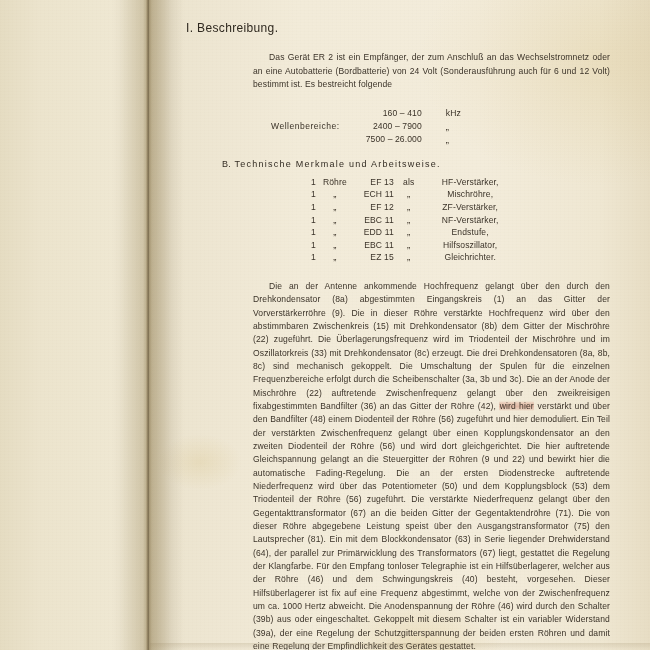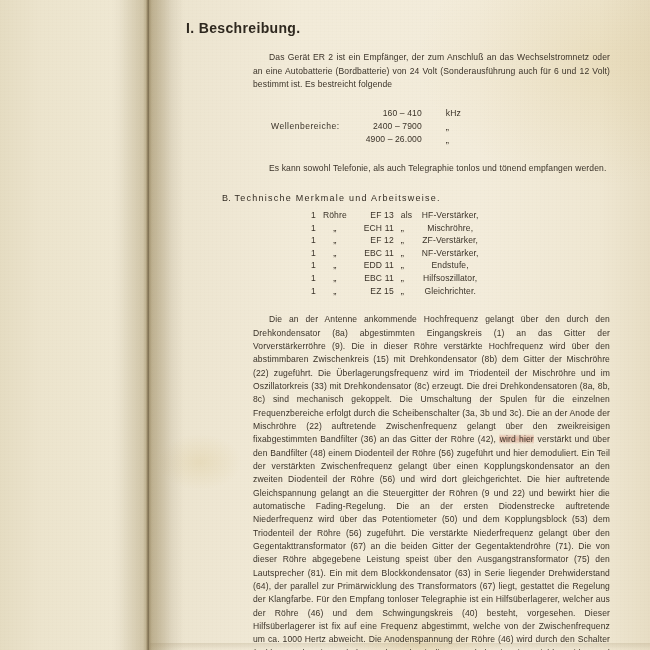--- a/index.html
+++ b/index.html
@@ -96,22 +96,22 @@
     left: 186px;
     top: 22px;
     width: 440px;
     color: #3a3228;
     font-size: 8.55px;
     line-height: 13.35px;
     letter-spacing: 0.12px;
   }
 
   .chapter-title {
-    font-weight: bold;
-    font-size: 14px;
+    font-weight: normal;
+    font-size: 12px;
     letter-spacing: 0.35px;
     margin: 0 0 11px 0;
     color: #2e281f;
   }
 
   .section-head {
     font-size: 9.0px;
     letter-spacing: 1.25px;
     margin: 0 0 4px 0;
     padding-left: 36px;
@@ -154,21 +154,21 @@
   .tubes table {
     border-collapse: collapse;
     margin-left: 74px;
     font-size: 8.55px;
     line-height: 12.6px;
   }
   .tubes td { padding: 0; white-space: nowrap; color: #3a3228; }
   .tubes .t-qty   { text-align: left;  padding-right: 7px; }
   .tubes .t-unit  { text-align: center; padding-right: 7px; min-width: 22px; }
   .tubes .t-type  { text-align: right;  padding-right: 7px; min-width: 40px; }
-  .tubes .t-als   { text-align: left; padding-right: 5px; min-width: 16px; }
+  .tubes .t-als   { text-align: center; padding-right: 25px; min-width: 16px; }
   .tubes .t-role  { text-align: center; }
   .tubes .ditto { font-size: 9.5px; }
 
   
   .hl {
     background: linear-gradient(180deg,
       rgba(196,84,60,0.00) 0%,
       rgba(196,84,60,0.20) 18%,
       rgba(186,72,50,0.30) 55%,
       rgba(196,84,60,0.14) 88%,
@@ -200,28 +200,27 @@
           <tr>
             <td class="b-label" rowspan="3">Wellenbereiche:</td>
             <td class="b-range">160 – 410</td>
             <td class="b-unit">kHz</td>
           </tr>
           <tr>
             <td class="b-range">2400 – 7900</td>
             <td class="b-unit ditto">„</td>
           </tr>
           <tr>
-            <td class="b-range">4900 – 26.000</td>
+            <td class="b-range">7500 – 26.000</td>
             <td class="b-unit ditto">„</td>
           </tr>
         </tbody>
       </table>
     </div>
 
-    <p class="para indent">Es kann sowohl Telefonie, als auch Telegraphie tonlos und tönend empfangen werden.</p>
 
     <div class="section-head b">
       <span class="sec-letter">B.</span>
       <span>Technische Merkmale und Arbeitsweise.</span>
     </div>
 
 
     <div class="tubes">
       <table>
         <tbody id="tube-rows">

